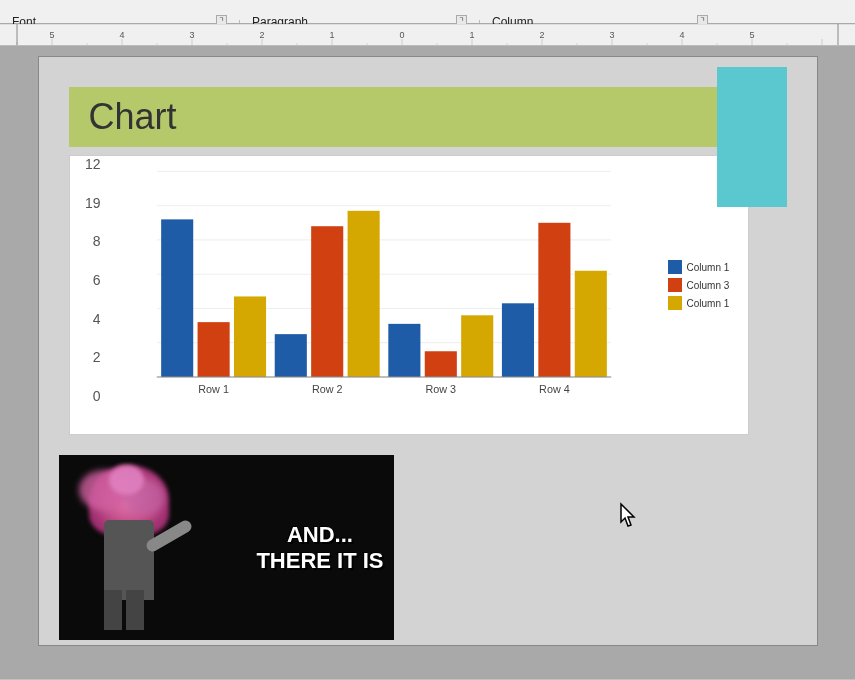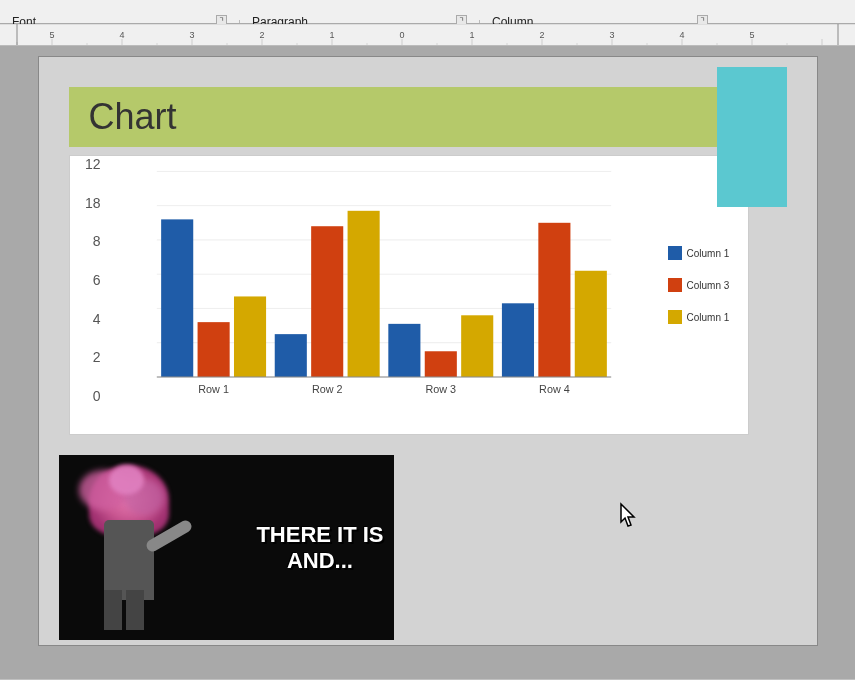--- a/index.html
+++ b/index.html
@@ -141,21 +141,21 @@
       width: 100%;
       height: 100%;
     }
 
     
     .chart-legend {
       display: flex;
       flex-direction: column;
       justify-content: center;
       padding-left: 10px;
-      gap: 18px;
+      gap: 4px;
       min-width: 80px;
     }
     .legend-item {
       display: flex;
       align-items: center;
       gap: 5px;
       font-size: 10px;
       color: #333;
     }
     .legend-color {
@@ -347,21 +347,21 @@
     <div class="cyan-rect-lower"></div>
 
     <div class="chart-title-box">
       <span class="chart-title-text">Chart</span>
     </div>
 
     <div class="chart-container">
 
       <div class="y-axis">
         <span>12</span>
-        <span>18</span>
+        <span>19</span>
         <span>8</span>
         <span>6</span>
         <span>4</span>
         <span>2</span>
         <span>0</span>
       </div>
 
       <div class="chart-inner">
         <svg id="chart-svg" class="chart-svg" viewBox="0 0 430 220">
             <line x1="5" x2="425" y1="195" y2="195" stroke="#ddd" stroke-width="0.5"></line>
@@ -417,22 +417,22 @@
           <div style="position:absolute;top:15px;left:55px;width:40px;height:35px;background:#c060a0;border-radius:50%;filter:blur(3px);opacity:0.7;"></div>
           <div style="position:absolute;top:0;left:40px;width:35px;height:30px;background:#e080c0;border-radius:50%;filter:blur(2px);opacity:0.9;"></div>
           <div class="figure-body"></div>
           <div class="figure-arm"></div>
 
           <div style="position:absolute;top:125px;left:35px;width:18px;height:40px;background:#444;"></div>
           <div style="position:absolute;top:125px;left:57px;width:18px;height:40px;background:#444;"></div>
         </div>
 
         <div class="meme-text">
+          <div>AND...</div>
           <div>THERE IT IS</div>
-          <div>AND...</div>
         </div>
       </div>
     </div>
 
     <svg style="position:absolute;left:580px;top:445px;width:22px;height:26px;pointer-events:none;z-index:100;" viewBox="0 0 22 26">
       <polygon points="2,2 2,20 6,16 9,24 12,23 9,15 15,15" fill="white" stroke="black" stroke-width="1.5"></polygon>
     </svg>
 
   </div>
 

